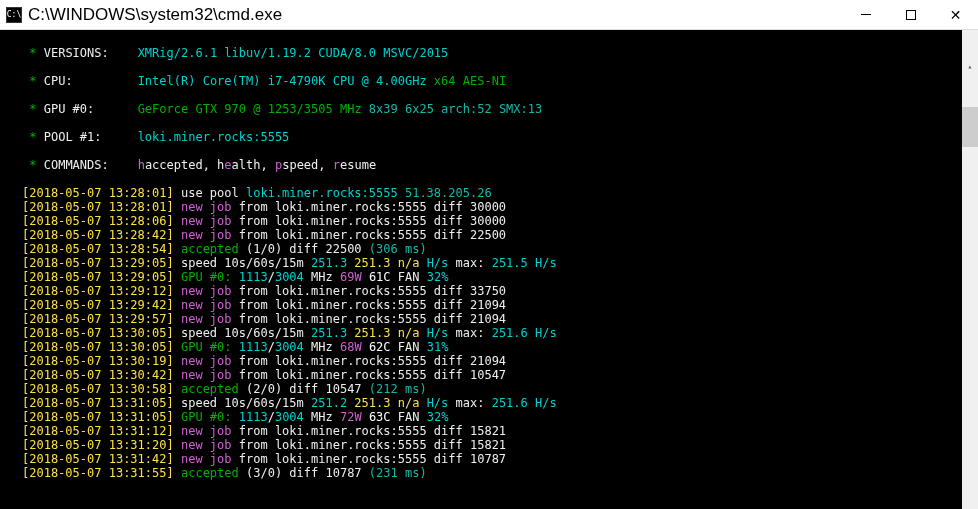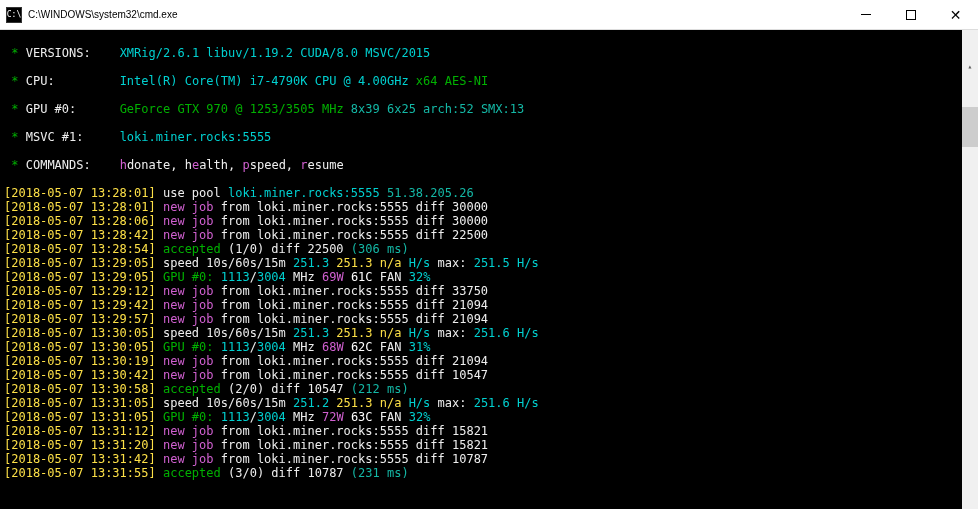--- a/index.html
+++ b/index.html
@@ -1,26 +1,26 @@
 <!DOCTYPE html>
 <html><head>
   <meta charset="utf-8">
   <style>
     *{margin:0;padding:0;box-sizing:border-box}
     body{font-family:Consolas,monospace;background:#fff;width:978px;height:509px;overflow:hidden}
     .titlebar{height:30px;background:#fff;display:flex;align-items:center;border-bottom:1px solid #ddd}
     .ticon{width:16px;height:16px;margin:0 6px;background:#000;border:1px solid #333;position:relative;font-size:8px;color:#fff;display:flex;align-items:center;justify-content:center}
-    .title{font-family:"Segoe UI",sans-serif;font-size:10px;color:#000;flex:1}
+    .title{font-family:"Segoe UI",sans-serif;font-size:17px;color:#000;flex:1}
     .winbtns{display:flex;height:30px}
     .winbtn{width:45px;display:flex;align-items:center;justify-content:center;font-family:"Segoe UI",sans-serif;font-size:12px}
     .winbtn.close{width:45px}
     .minbar{width:10px;height:1px;background:#000}
     .maxbox{width:10px;height:10px;border:1px solid #000}
     .closex{font-size:14px}
-    .term{height:calc(100% - 30px);background:#000;color:#ccc;padding:2px 0 2px 4px;font-size:12px;line-height:14px;white-space:pre;position:relative}
+    .term{height:calc(100% - 30px);background:#000;color:#ccc;padding:2px 0 2px 22px;font-size:12px;line-height:14px;white-space:pre;position:relative}
     .scroll{position:absolute;right:0;top:0;width:16px;height:100%;background:#f0f0f0}
     .sthumb{width:16px;height:40px;background:#cdcdcd;margin-top:4px}
     .sarrow{height:17px;color:#606060;font-size:8px;display:flex;align-items:center;justify-content:center}
     .gr{color:#00b000}
     .cy{color:#00d0d0}
     .wh{color:#eee}
     .gy{color:#fde047}
     .mg{color:#d060d0}
     .gy2{color:#14b8a6}
     .yl{color:#ffffff}
@@ -41,21 +41,21 @@
     <div class="winbtn close">
         <span class="closex">✕</span>
       </div>
   </div>
 </div>
 
 <div class="term">
 <div> <span class="gr">*</span> <span class="wh">VERSIONS:</span>    <span class="cy">XMRig/2.6.1 libuv/1.19.2 CUDA/8.0 MSVC/2015</span></div>
 <div> <span class="gr">*</span> <span class="wh">CPU:</span>         <span class="cy">Intel(R) Core(TM) i7-4790K CPU @ 4.00GHz</span> <span class="gr">x64</span> <span class="gr">AES-NI</span></div>
 <div> <span class="gr">*</span> <span class="wh">GPU #0:</span>      <span class="gr">GeForce GTX 970 @ 1253/3505 MHz</span> <span class="gy2">8x39 6x25 arch:52 SMX:13</span></div>
-<div> <span class="gr">*</span> <span class="wh">MSVC #1:</span>     <span class="cy">loki.miner.rocks:5555</span></div>
-<div> <span class="gr">*</span> <span class="wh">COMMANDS:</span>    <span class="mg">h</span><span class="wh">donate, h</span><span class="mg">e</span><span class="wh">alth, </span><span class="mg">p</span><span class="wh">speed, </span><span class="mg">r</span><span class="wh">esume</span></div>
+<div> <span class="gr">*</span> <span class="wh">POOL #1:</span>     <span class="cy">loki.miner.rocks:5555</span></div>
+<div> <span class="gr">*</span> <span class="wh">COMMANDS:</span>    <span class="mg">h</span><span class="wh">accepted, h</span><span class="mg">e</span><span class="wh">alth, </span><span class="mg">p</span><span class="wh">speed, </span><span class="mg">r</span><span class="wh">esume</span></div>
 <div id="loglines"><div><span class="gy">[2018-05-07 13:28:01]</span> <span class="wh">use pool </span><span class="cy">loki.miner.rocks:5555</span> <span class="gy2">51.38.205.26</span></div><div><span class="gy">[2018-05-07 13:28:01]</span> <span class="mg">new job</span><span class="wh"> from </span><span class="wh">loki.miner.rocks:5555</span><span class="wh"> diff 30000</span></div><div><span class="gy">[2018-05-07 13:28:06]</span> <span class="mg">new job</span><span class="wh"> from </span><span class="wh">loki.miner.rocks:5555</span><span class="wh"> diff 30000</span></div><div><span class="gy">[2018-05-07 13:28:42]</span> <span class="mg">new job</span><span class="wh"> from </span><span class="wh">loki.miner.rocks:5555</span><span class="wh"> diff 22500</span></div><div><span class="gy">[2018-05-07 13:28:54]</span> <span class="gr">accepted</span> <span class="wh">(1/0) diff 22500</span> <span class="gy2">(306 ms)</span></div><div><span class="gy">[2018-05-07 13:29:05]</span> <span class="wh">speed 10s/60s/15m </span><span class="cy">251.3</span> <span class="gy">251.3 n/a</span> <span class="cy">H/s </span><span class="wh">max:</span> <span class="cy">251.5 H/s</span></div><div><span class="gy">[2018-05-07 13:29:05]</span> <span class="gr">GPU #0:</span> <span class="cy">1113</span><span class="wh">/</span><span class="cy">3004</span> <span class="wh">MHz</span> <span class="mg">69W</span> <span class="yl">61C</span> <span class="wh">FAN </span><span class="cy">32%</span></div><div><span class="gy">[2018-05-07 13:29:12]</span> <span class="mg">new job</span><span class="wh"> from </span><span class="wh">loki.miner.rocks:5555</span><span class="wh"> diff 33750</span></div><div><span class="gy">[2018-05-07 13:29:42]</span> <span class="mg">new job</span><span class="wh"> from </span><span class="wh">loki.miner.rocks:5555</span><span class="wh"> diff 21094</span></div><div><span class="gy">[2018-05-07 13:29:57]</span> <span class="mg">new job</span><span class="wh"> from </span><span class="wh">loki.miner.rocks:5555</span><span class="wh"> diff 21094</span></div><div><span class="gy">[2018-05-07 13:30:05]</span> <span class="wh">speed 10s/60s/15m </span><span class="cy">251.3</span> <span class="gy">251.3 n/a</span> <span class="cy">H/s </span><span class="wh">max:</span> <span class="cy">251.6 H/s</span></div><div><span class="gy">[2018-05-07 13:30:05]</span> <span class="gr">GPU #0:</span> <span class="cy">1113</span><span class="wh">/</span><span class="cy">3004</span> <span class="wh">MHz</span> <span class="mg">68W</span> <span class="yl">62C</span> <span class="wh">FAN </span><span class="cy">31%</span></div><div><span class="gy">[2018-05-07 13:30:19]</span> <span class="mg">new job</span><span class="wh"> from </span><span class="wh">loki.miner.rocks:5555</span><span class="wh"> diff 21094</span></div><div><span class="gy">[2018-05-07 13:30:42]</span> <span class="mg">new job</span><span class="wh"> from </span><span class="wh">loki.miner.rocks:5555</span><span class="wh"> diff 10547</span></div><div><span class="gy">[2018-05-07 13:30:58]</span> <span class="gr">accepted</span> <span class="wh">(2/0) diff 10547</span> <span class="gy2">(212 ms)</span></div><div><span class="gy">[2018-05-07 13:31:05]</span> <span class="wh">speed 10s/60s/15m </span><span class="cy">251.2</span> <span class="gy">251.3 n/a</span> <span class="cy">H/s </span><span class="wh">max:</span> <span class="cy">251.6 H/s</span></div><div><span class="gy">[2018-05-07 13:31:05]</span> <span class="gr">GPU #0:</span> <span class="cy">1113</span><span class="wh">/</span><span class="cy">3004</span> <span class="wh">MHz</span> <span class="mg">72W</span> <span class="yl">63C</span> <span class="wh">FAN </span><span class="cy">32%</span></div><div><span class="gy">[2018-05-07 13:31:12]</span> <span class="mg">new job</span><span class="wh"> from </span><span class="wh">loki.miner.rocks:5555</span><span class="wh"> diff 15821</span></div><div><span class="gy">[2018-05-07 13:31:20]</span> <span class="mg">new job</span><span class="wh"> from </span><span class="wh">loki.miner.rocks:5555</span><span class="wh"> diff 15821</span></div><div><span class="gy">[2018-05-07 13:31:42]</span> <span class="mg">new job</span><span class="wh"> from </span><span class="wh">loki.miner.rocks:5555</span><span class="wh"> diff 10787</span></div><div><span class="gy">[2018-05-07 13:31:55]</span> <span class="gr">accepted</span> <span class="wh">(3/0) diff 10787</span> <span class="gy2">(231 ms)</span></div></div>
 
 <div class="scroll">
   <div class="sarrow">▴</div>
   <div class="sthumb"></div>
 </div>
 </div>
 
 </body></html>

